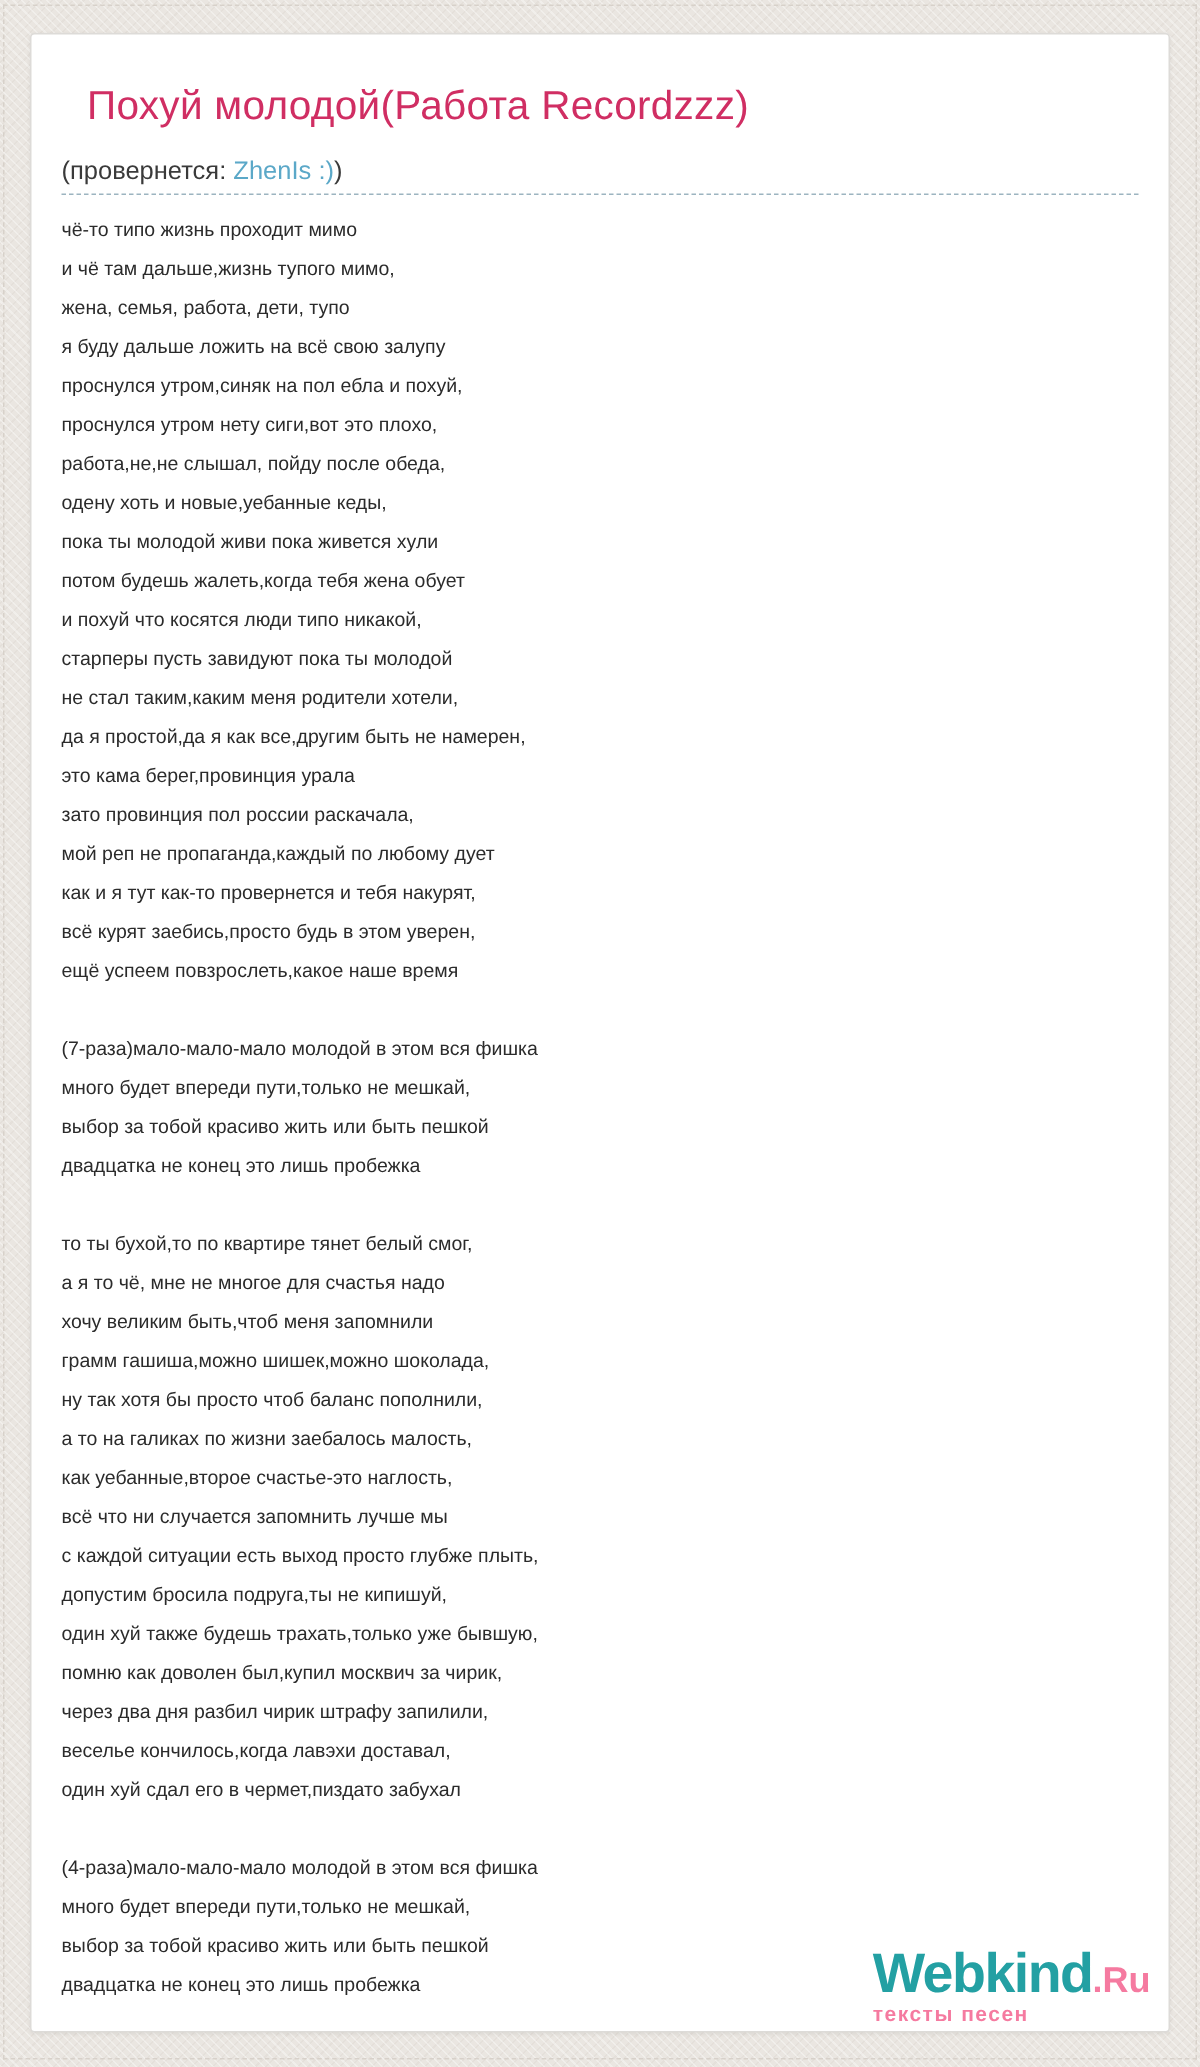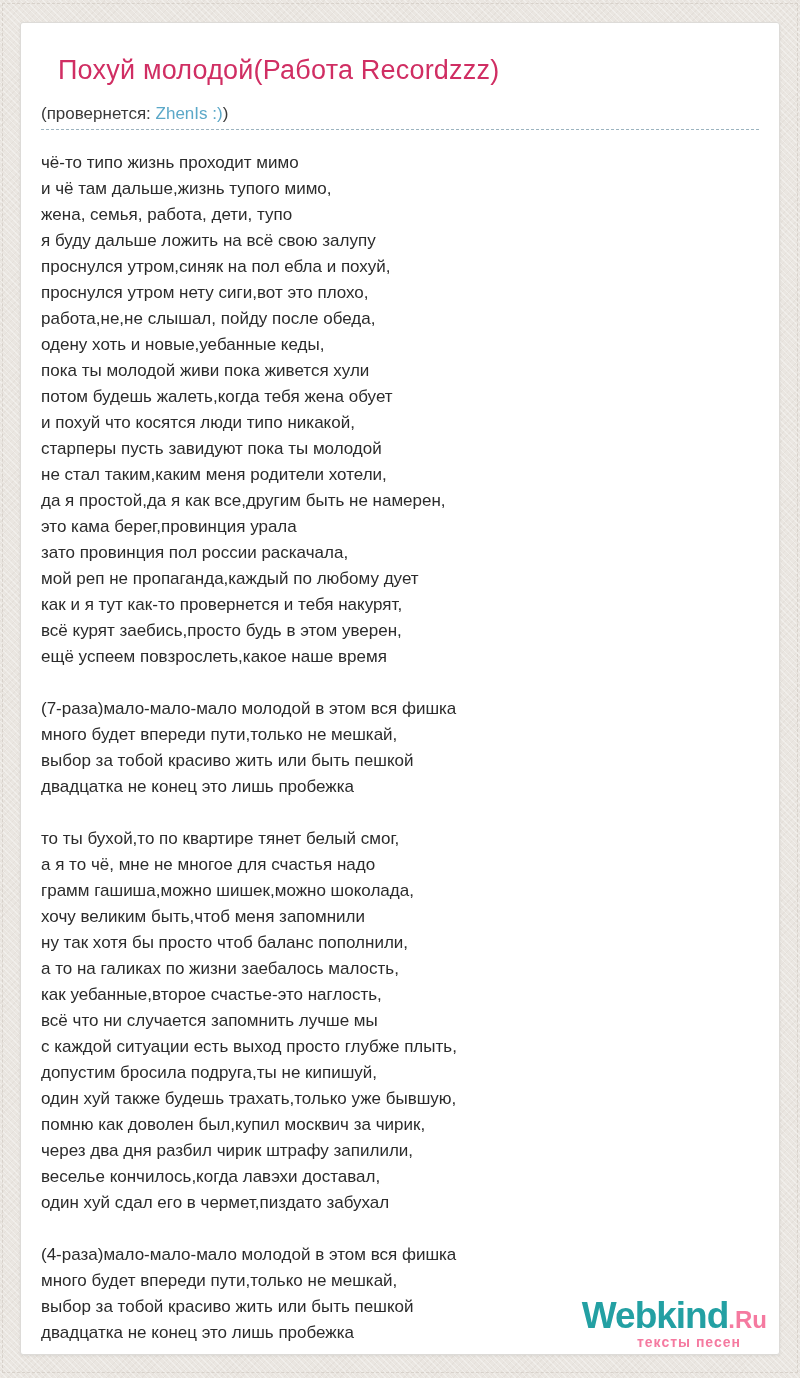--- a/index.html
+++ b/index.html
@@ -51,36 +51,35 @@
     color: #3a3a3a;
     padding-bottom: 4px;
     border-bottom: 1px dashed #9cb4c0;
   }
   .artist-link {
     color: #5ba8c8;
     text-decoration: none;
     cursor: pointer;
   }
   .lyrics {
-    margin-top: 20px;
-    font-size: 17px;
+    margin-top: 10px;
+    font-size: 13px;
     line-height: 26px;
     color: #2b2b2b;
   }
   .stanza {
     margin: 0 0 26px 0;
   }
   .lyric-line {
     white-space: pre-wrap;
   }
   .brand {
     position: absolute;
     right: 12px;
     bottom: 5px;
-    text-align: right;
     text-decoration: none;
     cursor: pointer;
     line-height: 1;
   }
   .brand-main {
     font-size: 37px;
     font-weight: 700;
     color: #23a0a3;
     letter-spacing: -1px;
   }
@@ -137,22 +136,22 @@
       </div>
       <div class="stanza">
         <div class="lyric-line">(7-раза)мало-мало-мало молодой в этом вся фишка</div>
         <div class="lyric-line">много будет впереди пути,только не мешкай,</div>
         <div class="lyric-line">выбор за тобой красиво жить или быть пешкой</div>
         <div class="lyric-line">двадцатка не конец это лишь пробежка</div>
       </div>
       <div class="stanza">
         <div class="lyric-line">то ты бухой,то по квартире тянет белый смог,</div>
         <div class="lyric-line">а я то чё, мне не многое для счастья надо</div>
+        <div class="lyric-line">хочу великим быть,чтоб меня запомнили</div>
         <div class="lyric-line">грамм гашиша,можно шишек,можно шоколада,</div>
-        <div class="lyric-line">хочу великим быть,чтоб меня запомнили</div>
         <div class="lyric-line">ну так хотя бы просто чтоб баланс пополнили,</div>
         <div class="lyric-line">а то на галиках по жизни заебалось малость,</div>
         <div class="lyric-line">как уебанные,второе счастье-это наглость,</div>
         <div class="lyric-line">всё что ни случается запомнить лучше мы</div>
         <div class="lyric-line">с каждой ситуации есть выход просто глубже плыть,</div>
         <div class="lyric-line">допустим бросила подруга,ты не кипишуй,</div>
         <div class="lyric-line">один хуй также будешь трахать,только уже бывшую,</div>
         <div class="lyric-line">помню как доволен был,купил москвич за чирик,</div>
         <div class="lyric-line">через два дня разбил чирик штрафу запилили,</div>
         <div class="lyric-line">веселье кончилось,когда лавэхи доставал,</div>

